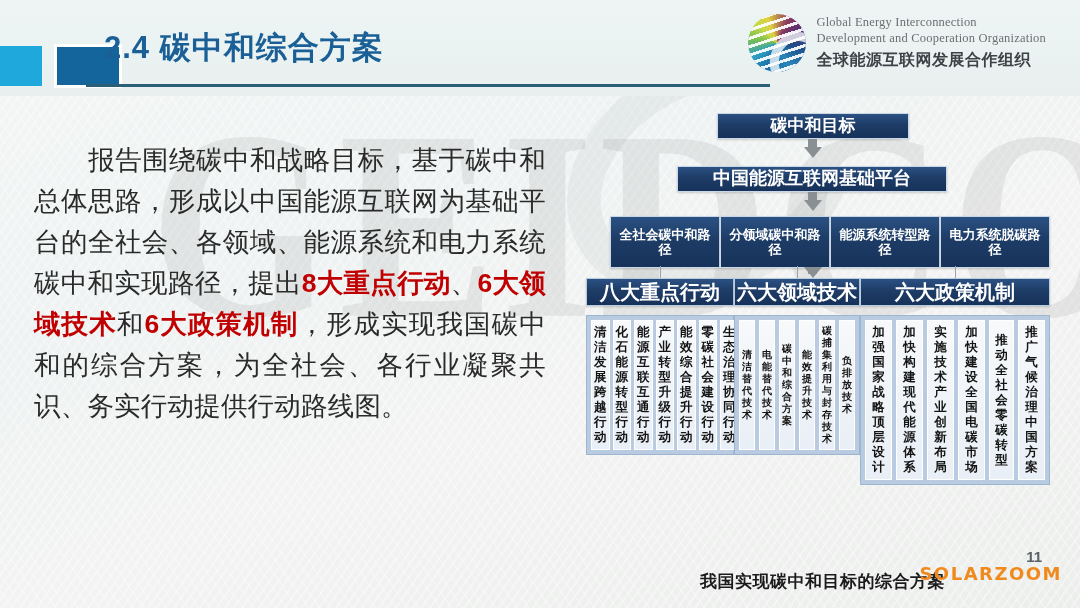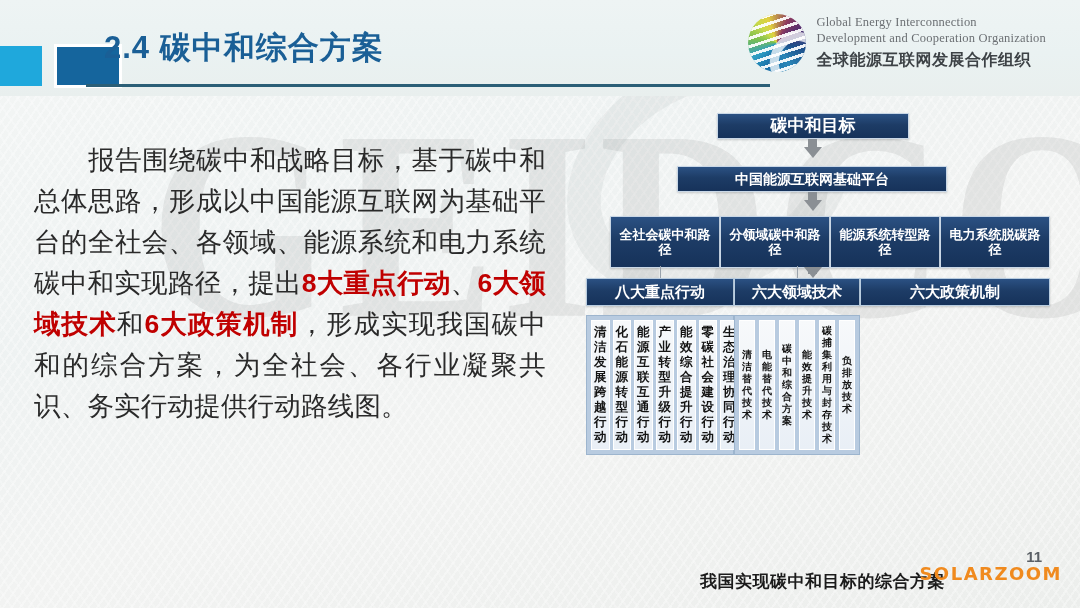--- a/index.html
+++ b/index.html
@@ -164,21 +164,21 @@
     text-align: center;
     line-height: 1.18;
     box-shadow: 0 1px 2px rgba(0,0,0,.18);
   }
   .d-top {
     left: 131px; top: 5px; width: 192px; height: 26px;
     font-size: 17px;
   }
   .d-plat {
     left: 91px; top: 58px; width: 270px; height: 26px;
-    font-size: 14px;
+    font-size: 18px;
   }
   .paths-row {
     position: absolute; left: 0; top: 108px;
     width: 464px; height: 52px;
     display: flex; justify-content: space-between; padding-left: 24px;
   }
   .d-path {
     position: relative;
     width: 110px; height: 52px;
     font-size: 13px; padding: 0 3px;
@@ -208,21 +208,21 @@
   .col-1 { width: 148px; }
   .col-2 { width: 128px; }
   .col-3 { width: 208px; }
   .col-head {
     position: relative;
     height: 28px;
     background: linear-gradient(180deg, #2b5183 0%, #1d3c66 45%, #16325a 100%);
     border: 1px solid #b9cde0;
     color: #fff;
     font-weight: 700;
-    font-size: 15px;
+    font-size: 20px;
     display: flex; align-items: center; justify-content: center;
     box-shadow: 0 1px 2px rgba(0,0,0,.18);
   }
   .col-body {
     margin-top: 9px;
     background: #b8cbe0;
     border: 1px solid #9db5ce;
     padding: 4px;
     display: flex; flex-direction: row; gap: 4px;
   }
@@ -349,20 +349,29 @@
           <div class="cell">电能替代技术</div>
           <div class="cell">碳中和综合方案</div>
           <div class="cell">能效提升技术</div>
           <div class="cell">碳捕集利用与封存技术</div>
           <div class="cell">负排放技术</div>
         </div>
       </div>
 
       <div class="col col-3">
         <div class="col-head">六大政策机制</div>
+        <div class="col-body">
+          <div class="col-connector"></div>
+          <div class="cell">加强国家战略顶层设计</div>
+          <div class="cell">加快构建现代能源体系</div>
+          <div class="cell">实施技术产业创新布局</div>
+          <div class="cell">加快建设全国电碳市场</div>
+          <div class="cell">推动全社会零碳转型</div>
+          <div class="cell">推广气候治理中国方案</div>
+        </div>
       </div>
 
     </div>
   </div>
 
   <div class="caption">我国实现碳中和目标的综合方案</div>
   <div class="page-no">11</div>
   <div class="sz-watermark">SOLARZOOM</div>
 
 </div>

